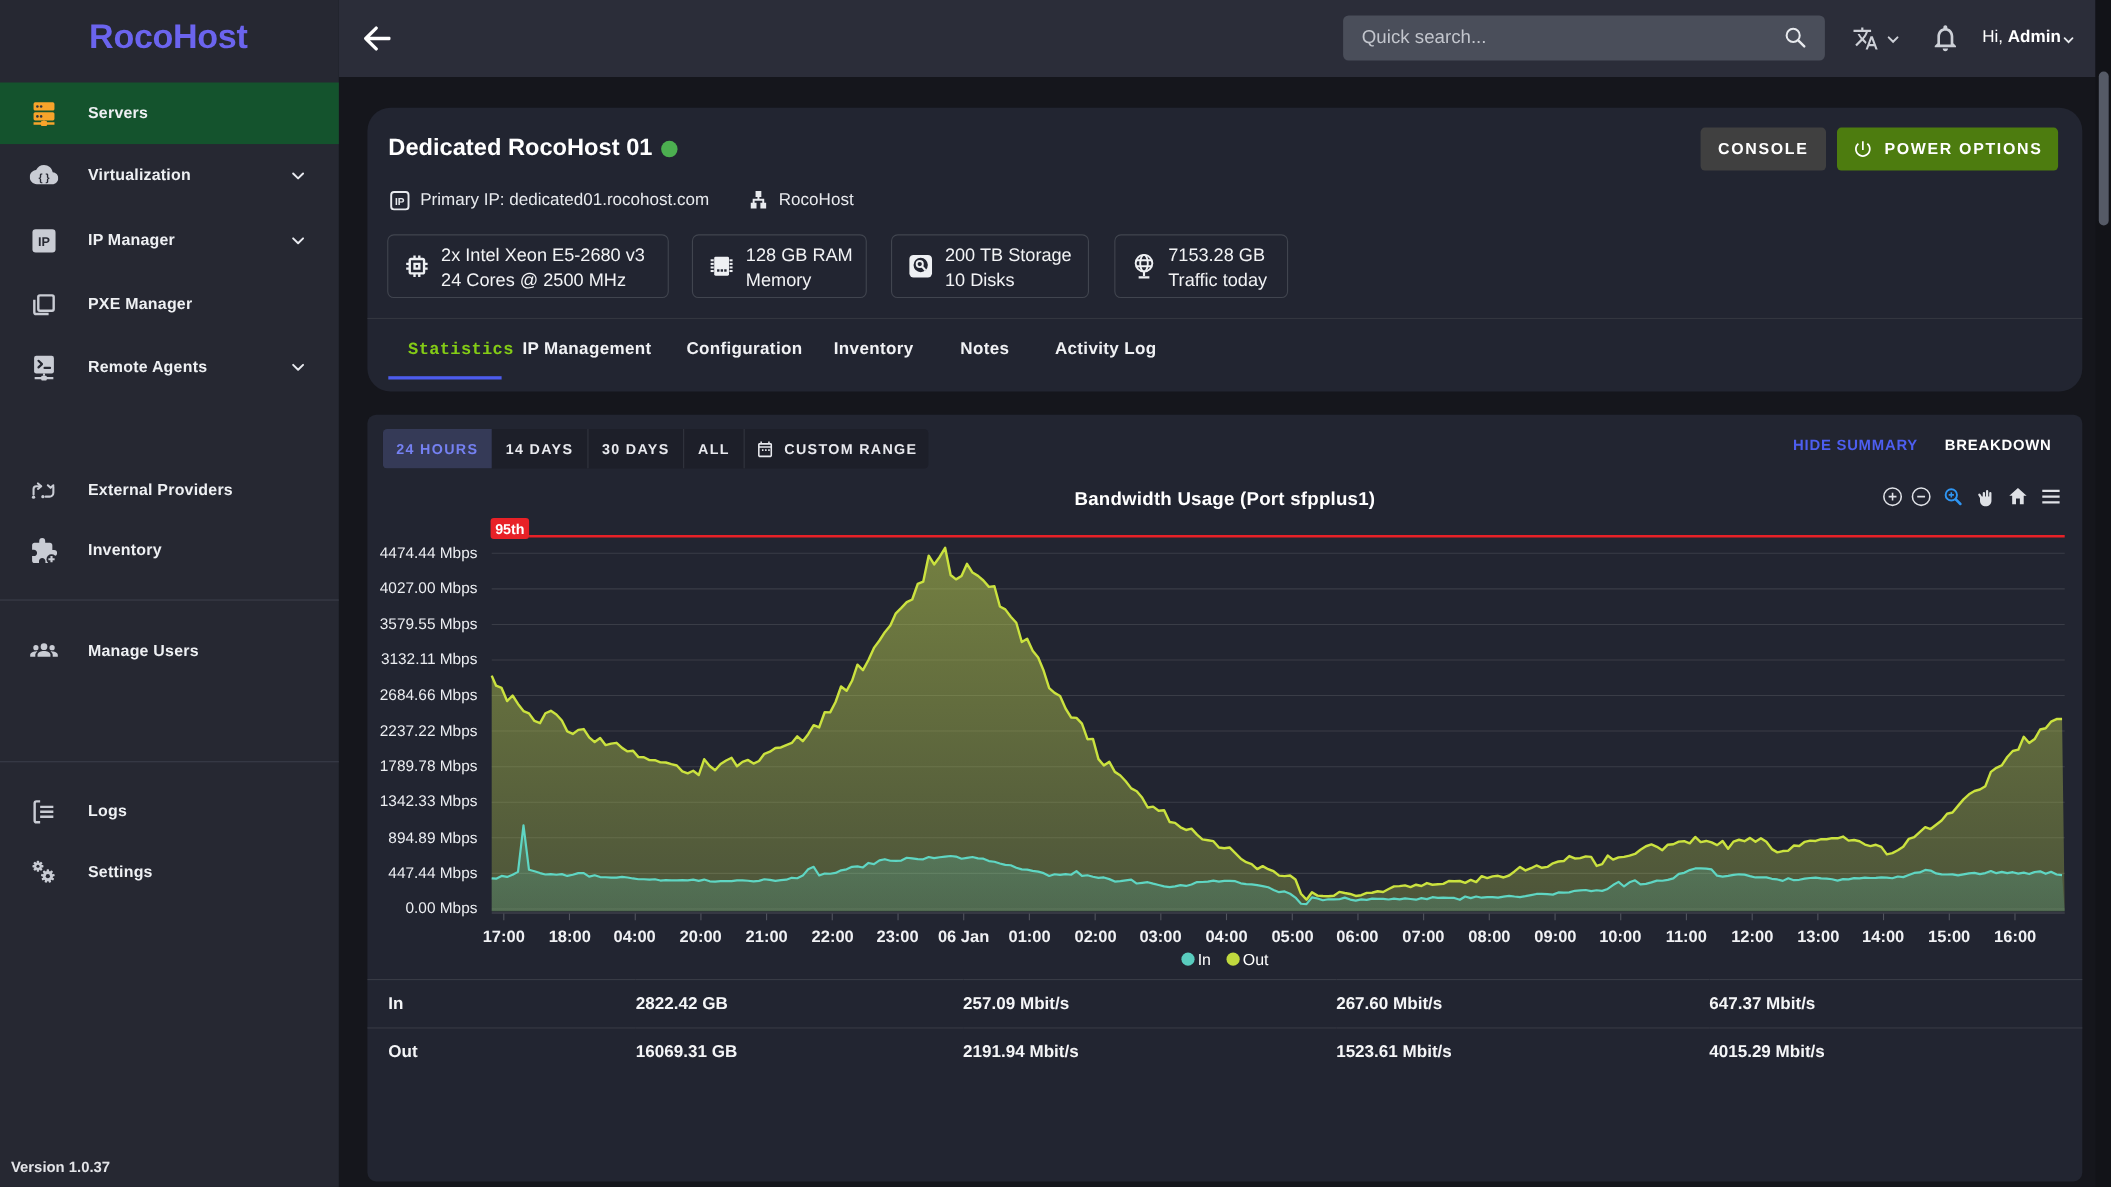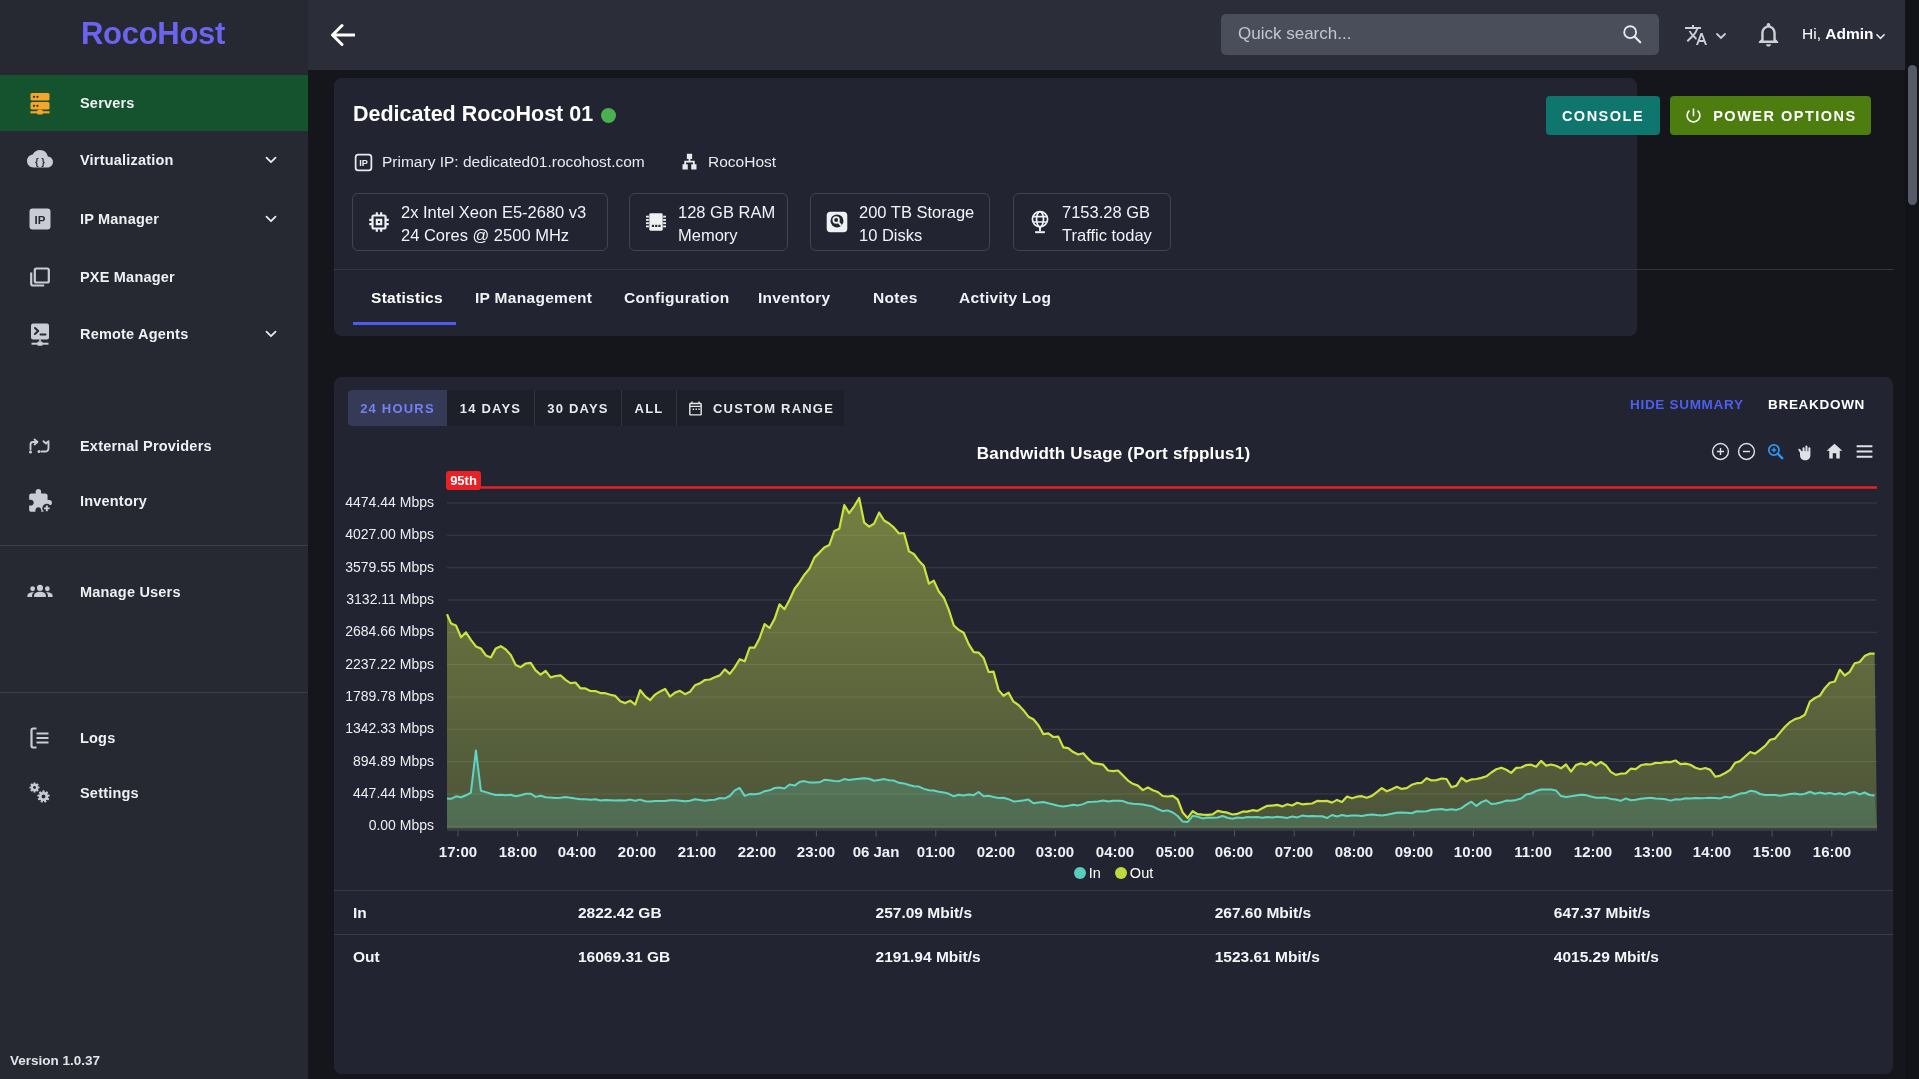--- a/index.html
+++ b/index.html
@@ -11,35 +11,35 @@
 .mi .ic { position:absolute; left:27px; top:50%; transform:translateY(-50%); width:26px; height:26px; }
 .mi .tx { position:absolute; left:80px; top:50%; transform:translateY(-50%); font-size:14.5px; font-weight:bold; color:#eef0f3; letter-spacing:0.2px; }
 .mi .ch { position:absolute; right:30px; top:50%; transform:translateY(-50%); width:14px; height:14px; }
 .sdiv { position:absolute; left:0; width:308px; height:1px; background:#3a3e4a; }
 #version { position:absolute; left:10px; top:1053px; font-size:13.5px; font-weight:bold; color:#e3e4e8; }
 #topbar { position:absolute; left:308px; top:0; width:1597px; height:70px; background:#2b2d39; z-index:4; }
 #searchbox { position:absolute; left:913px; top:14px; width:438px; height:41px; background:#4a4e5a; border-radius:5px; }
 #searchbox .ph { position:absolute; left:17px; top:10px; font-size:17px; color:#c3c6cd; }
 #main { position:absolute; left:308px; top:70px; width:1599px; height:1009px; background:#15161c; }
 .card { position:absolute; background:#222531; border-radius:8px; }
-#card1 { left:26px; top:8px; width:1303px; height:258px; }
+#card1 { left:26px; top:28px; width:1559px; height:258px;border-radius:21px; }
 #card2 { left:26px; top:307px; width:1559px; height:697px; }
 #title { position:absolute; left:19px; top:24px; font-size:21.5px; font-weight:bold; color:#fff; }
 #gdot { position:absolute; left:267px; top:30px; width:15px; height:15px; border-radius:50%; background:#4caf50; }
 .btn { position:absolute; top:18px; height:39px; border-radius:4px; color:#fff; font-size:14.5px; font-weight:bold; letter-spacing:1.5px; display:flex; align-items:center; justify-content:center; }
-#btn-console { left:1212px; width:114px; background:#0f766e; }
+#btn-console { left:1212px; width:114px; background:#404040; }
 #btn-power { left:1336px; width:201px; background:#4d7c0f; }
 .infoline { position:absolute; top:74px; height:20px; display:flex; align-items:center; color:#e8eaee; font-size:15.5px; }
 .ibox { position:absolute; top:115px; height:58px; border:1px solid #41454f; border-radius:6px; }
 .ibox .bic { position:absolute; left:13px; top:50%; transform:translateY(-50%); width:26px; height:26px; }
 .ibox .l1 { position:absolute; left:48px; top:9px; font-size:16.5px; color:#f2f3f5; white-space:nowrap; }
 .ibox .l2 { position:absolute; left:48px; top:32px; font-size:16.5px; color:#f2f3f5; white-space:nowrap; }
 #tabdiv { position:absolute; left:0; top:191px; width:1559px; height:1px; background:#33363f; }
 .tab { position:absolute; top:192px; height:56px; display:flex; align-items:center; font-size:15.5px; font-weight:bold; color:#f0f1f4; letter-spacing:0.3px; }
-.tab.active { color:#ffffff; }
+.tab.active { color:#84cc16;font-family:Liberation Mono, monospace; }
 #tabline { position:absolute; left:19px; top:244px; width:103px; height:3px; background:#4d5ced; }
 
 .rgroup { position:absolute; left:14px; top:13px; height:36px; background:#1d1f29; border-radius:4px; display:flex; overflow:hidden; }
 .rbtn { height:36px; display:flex; align-items:center; justify-content:center; font-size:13px; font-weight:bold; letter-spacing:1.2px; color:#e8e9ee; border-right:1px solid #32353f; }
 .rbtn.active { background:#353a57; color:#7581f2; border-right:none; }
 .rlink { position:absolute; top:20px; font-size:13.5px; font-weight:bold; letter-spacing:0.7px; }
 #hidesum { left:1296px; color:#4d5ef0; }
 #breakdown { left:1434px; color:#fff; }
 #charttitle { position:absolute; left:0; top:67px; width:1559px; text-align:center; font-size:17px; font-weight:bold; color:#fff; letter-spacing:0.2px; }
 #toolbar { position:absolute; right:18px; top:64px; display:flex; gap:7px; align-items:center; }

